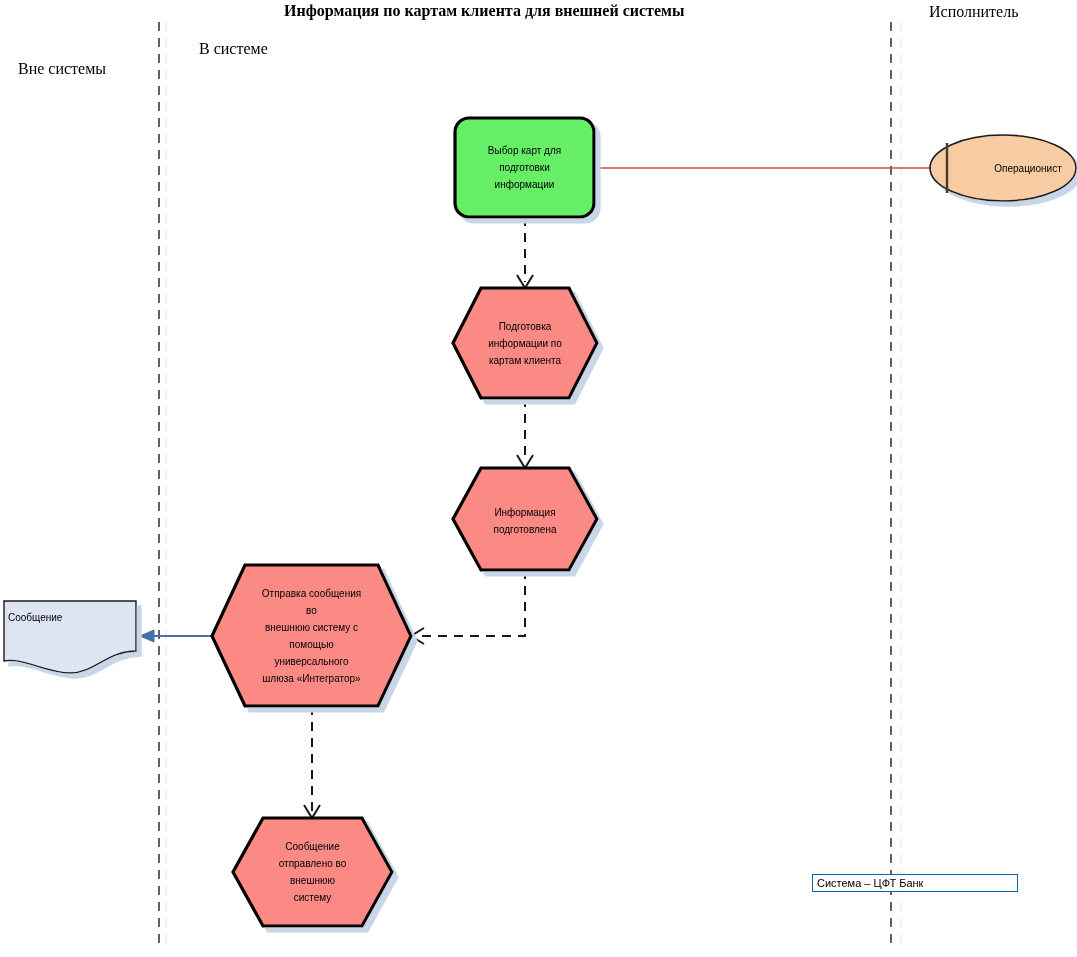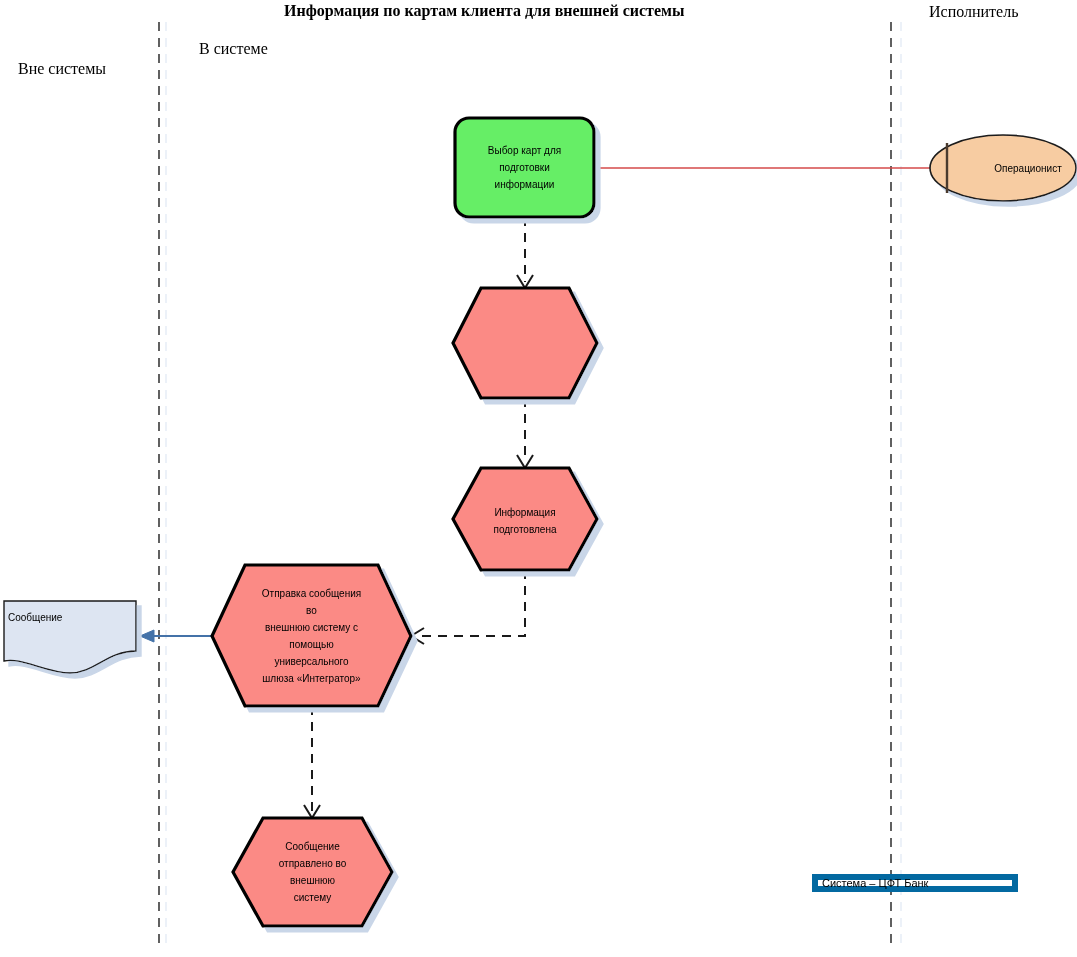--- a/index.html
+++ b/index.html
@@ -18,21 +18,21 @@
   }
   .lane-hdr{
     font-family:"Liberation Serif", serif;
     font-size:16px;color:#000;
   }
   .lane-out{left:18px;top:40px;margin-top:20px;}
   .lane-in{left:199px;top:40px;}
   .lane-perf{left:929px;top:3px;}
   .legendbox{
     position:absolute;left:812px;top:874px;width:206px;height:18px;
-    border:6px solid #0369a1;background:#ffffff;
+    border:1px solid #0369a1;background:#ffffff;
     font-family:"Liberation Sans", sans-serif;
     font-size:11px;color:#000;
     display:flex;align-items:center;padding-left:4px;box-sizing:border-box;
   }
   .shape-text{
     position:absolute;text-align:center;color:#000;
     font-family:"Liberation Sans", sans-serif;
     font-size:10px;line-height:17px;
     pointer-events:none;white-space:pre-line;
     display:flex;align-items:center;justify-content:center;
@@ -99,20 +99,23 @@
   <div class="lbl title">Информация по картам клиента для внешней системы</div>
 
   <div class="lbl lane-hdr lane-out">Вне системы</div>
   <div class="lbl lane-hdr lane-in">В системе</div>
   <div class="lbl lane-hdr lane-perf">Исполнитель</div>
 
   <div class="shape-text" style="left:455px;top:118px;width:139px;height:99px;">Выбор карт для
 подготовки
 информации</div>
 
+  <div class="shape-text" style="left:453px;top:288px;width:144px;height:110px;">Подготовка
+информации по
+картам клиента</div>
 
   <div class="shape-text" style="left:453px;top:468px;width:144px;height:105px;">Информация
 подготовлена</div>
 
   <div class="shape-text" style="left:212px;top:565px;width:199px;height:141px;">Отправка сообщения
 во
 внешнюю систему с
 помощью
 универсального
 шлюза «Интегратор»</div>

